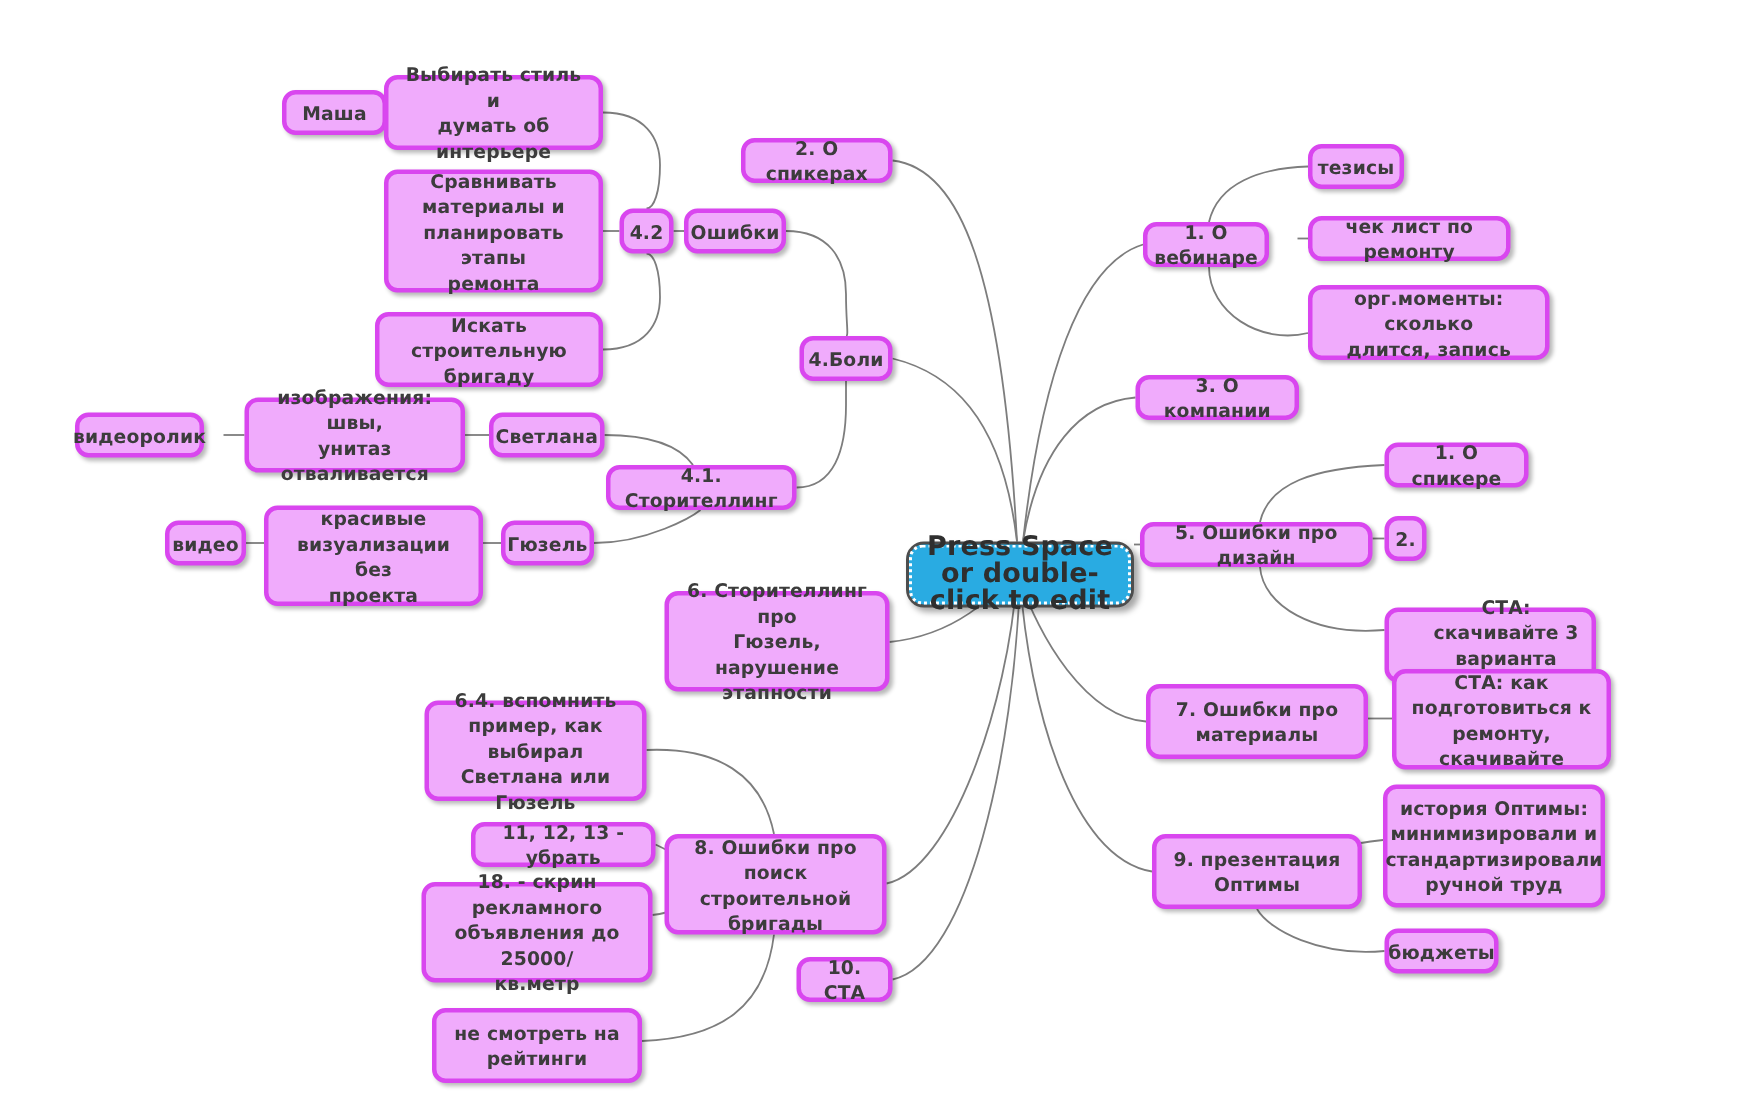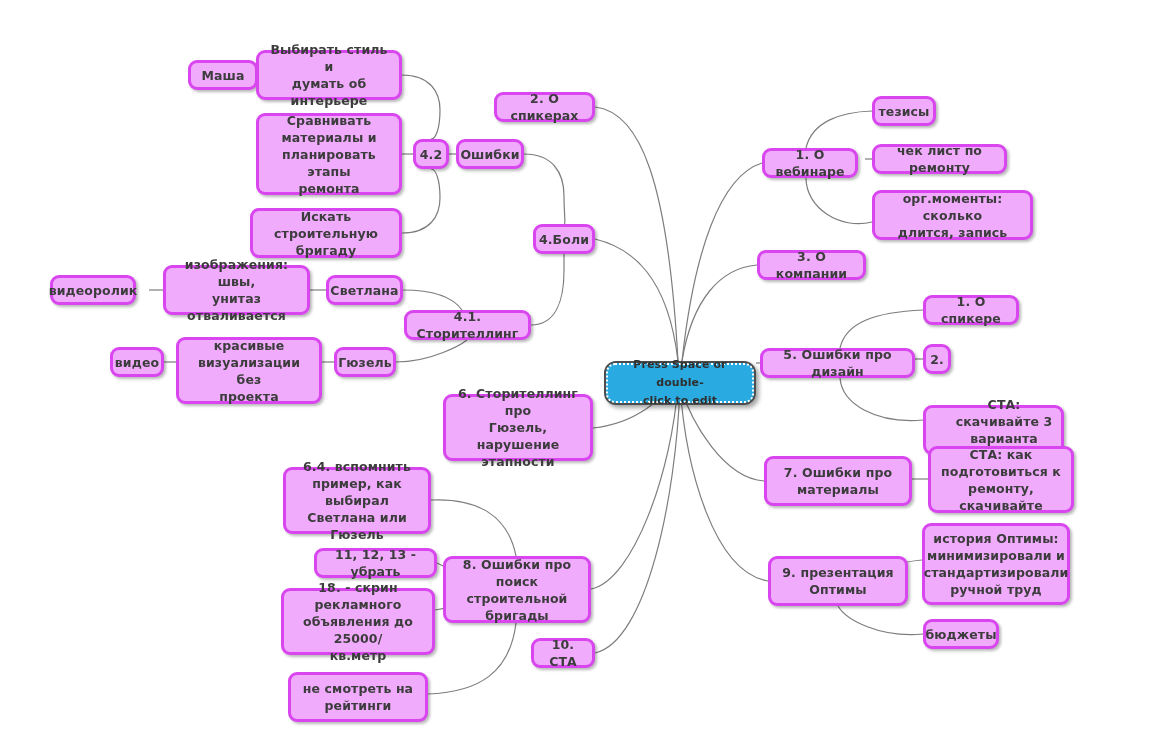--- a/index.html
+++ b/index.html
@@ -53,21 +53,21 @@
     box-sizing: border-box;
     width: 100%;
     height: 100%;
     margin: 0;
     border: 2px dotted #ffffff;
     border-radius: 9px;
     display: flex;
     align-items: center;
     justify-content: center;
     text-align: center;
-    font-size: 11px;
+    font-size: 18px;
     font-weight: bold;
     line-height: 18px;
     color: #2f2f2f;
     padding: 2px 6px;
     white-space: pre-line;
   }
 </style>
 </head>
 <body>
 
@@ -143,21 +143,21 @@
       <div class="node" style="left: 314px; top: 548px; width: 123px; height: 30px;">11, 12, 13 - убрать</div>
       <div class="node" style="left: 281px; top: 588px; width: 154px; height: 67px;">18. - скрин рекламного
 объявления до 25000/
 кв.метр</div>
       <div class="node" style="left: 288px; top: 672px; width: 140px; height: 50px;">не смотреть на
 рейтинги</div>
       <div class="node" style="left: 443px; top: 556px; width: 148px; height: 67px;">8. Ошибки про поиск
 строительной
 бригады</div>
       <div class="node" style="left: 531px; top: 638px; width: 64px; height: 30px;">10. СТА</div>
-      <div class="node" style="left: 762px; top: 148px; width: 96px; height: 30px;">1. О вебинаре</div>
+      <div class="node" style="left: 762px; top: 148px; width: 84px; height: 30px;">1. О вебинаре</div>
       <div class="node" style="left: 872px; top: 96px; width: 64px; height: 30px;">тезисы</div>
       <div class="node" style="left: 872px; top: 144px; width: 135px; height: 30px;">чек лист по ремонту</div>
       <div class="node" style="left: 872px; top: 190px; width: 161px; height: 50px;">орг.моменты: сколько
 длится, запись</div>
       <div class="node" style="left: 757px; top: 250px; width: 109px; height: 30px;">3. О компании</div>
       <div class="node" style="left: 760px; top: 348px; width: 155px; height: 30px;">5. Ошибки про дизайн</div>
       <div class="node" style="left: 923px; top: 295px; width: 96px; height: 30px;">1. О спикере</div>
       <div class="node" style="left: 923px; top: 344px; width: 28px; height: 30px;">2.</div>
       <div class="node" style="left: 923px; top: 405px; width: 141px; height: 50px; padding-left: 28px;">СТА: скачивайте 3
 варианта дизайна</div>

